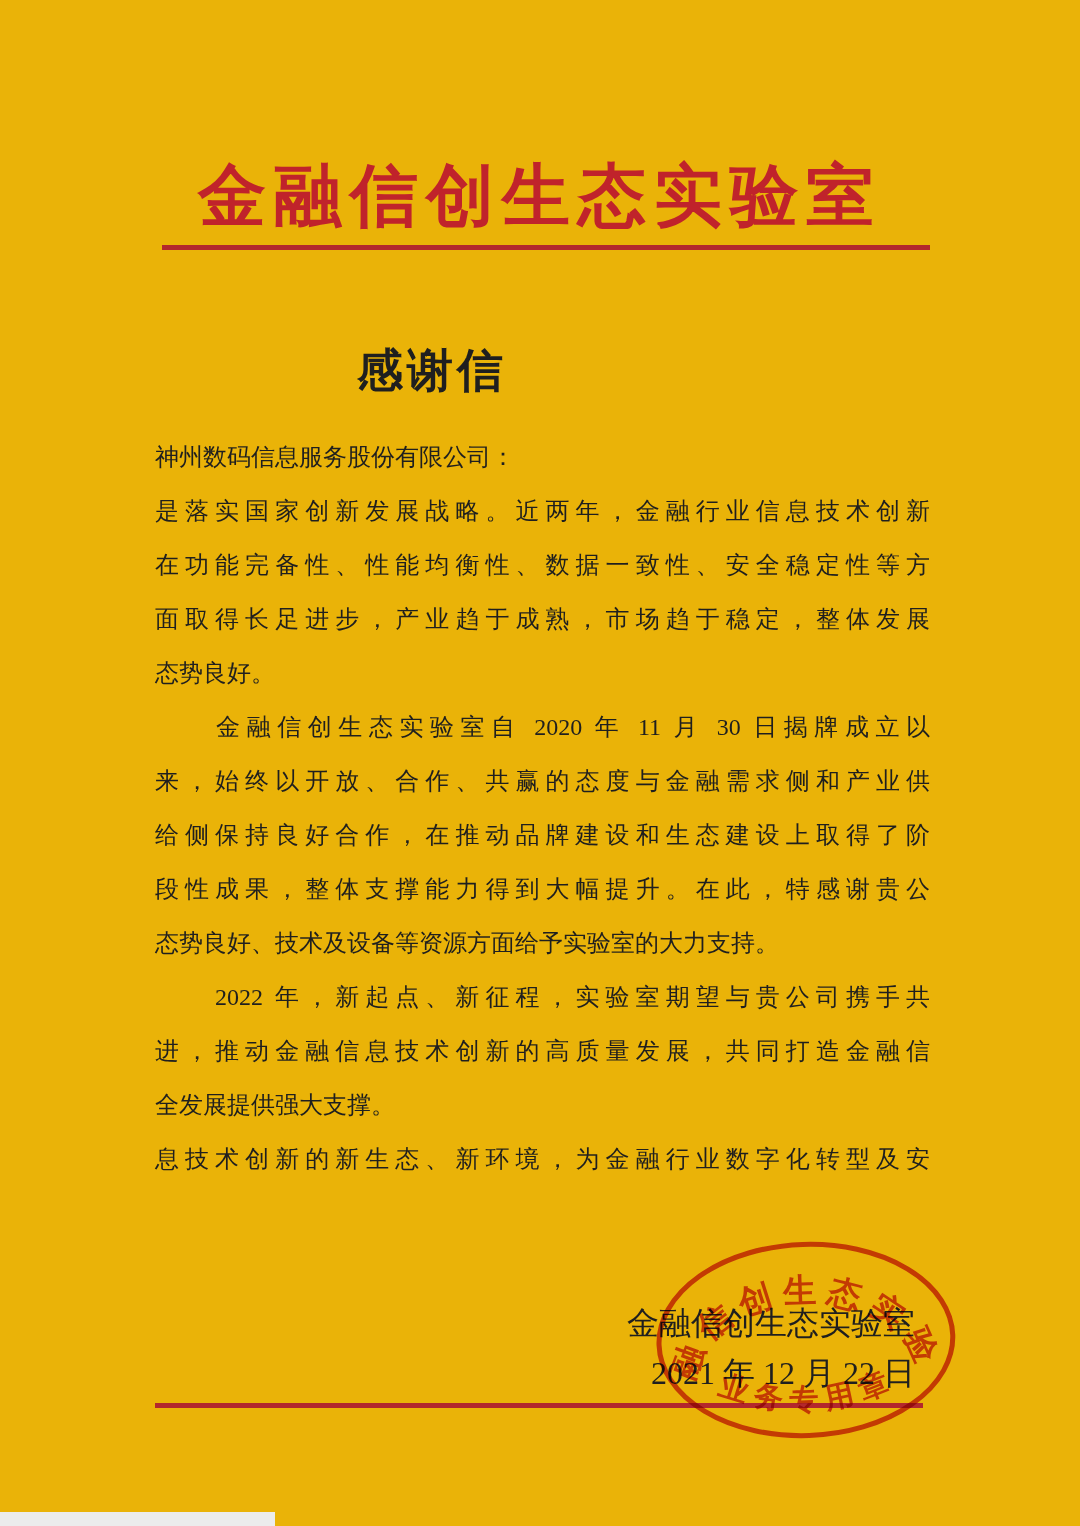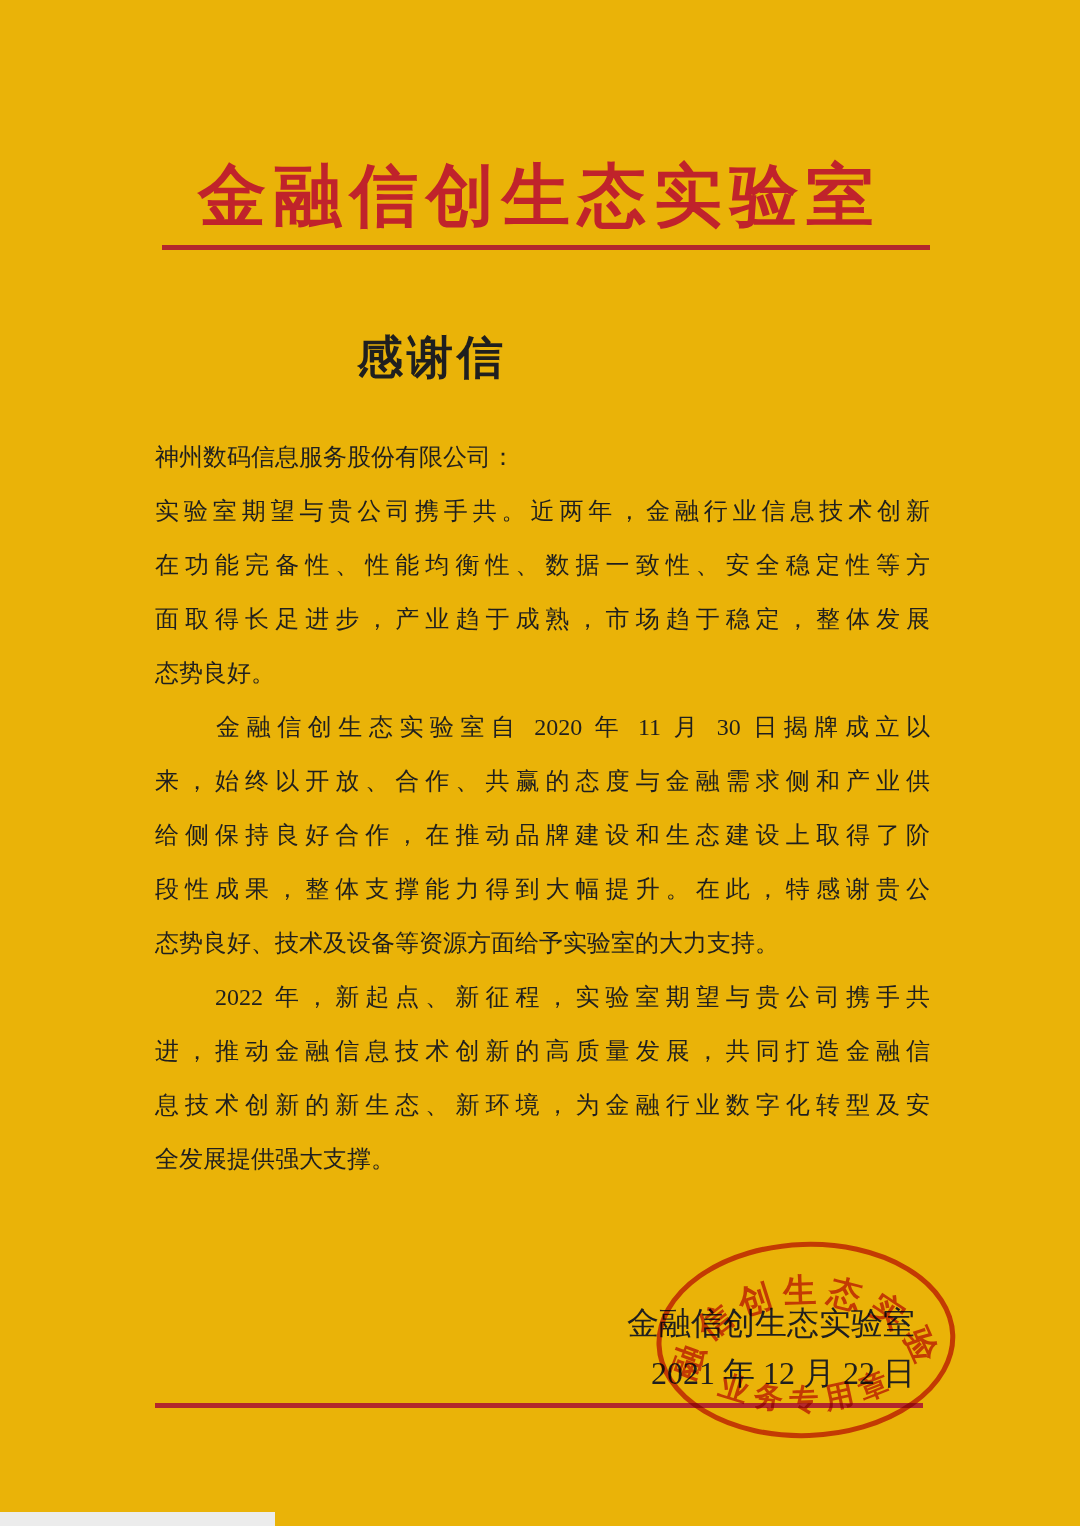--- a/index.html
+++ b/index.html
@@ -18,21 +18,21 @@
     line-height:92px;text-align:center;
     font-size:68px;font-weight:bold;letter-spacing:8px;
     color:#c0232b;white-space:nowrap;
   }
   .head-rule{
     position:absolute;left:162px;top:245px;width:768px;height:5px;
     background:#b3272d;
   }
   
   .title{
-    position:absolute;left:0;top:325px;width:864px;height:66px;
+    position:absolute;left:0;top:338px;width:864px;height:66px;
     line-height:66px;text-align:center;margin:0;
     font-size:46px;font-weight:bold;letter-spacing:4px;
   }
   
   .body{
     position:absolute;left:155px;top:430px;width:775px;
   }
   .line{
     height:54px;line-height:54px;font-size:24px;
     text-align:justify;white-space:normal;
@@ -72,33 +72,33 @@
 <div class="page">
 
   <div class="org">金融信创生态实验室</div>
   <div class="head-rule"></div>
 
   <h1 class="title">感谢信</h1>
 
   <div class="body">
     <div class="line">神州数码信息服务股份有限公司：</div>
     <div id="paragraphs">
-        <div class="line fill">实验室期望与贵公司携手共。近两年，金融行业信息技术创新</div>
+        <div class="line fill">是落实国家创新发展战略。近两年，金融行业信息技术创新</div>
         <div class="line fill">在功能完备性、性能均衡性、数据一致性、安全稳定性等方</div>
         <div class="line fill">面取得长足进步，产业趋于成熟，市场趋于稳定，整体发展</div>
         <div class="line">态势良好。</div>
         <div class="line fill">　　金融信创生态实验室自 2020 年 11 月 30 日揭牌成立以</div>
         <div class="line fill">来，始终以开放、合作、共赢的态度与金融需求侧和产业供</div>
         <div class="line fill">给侧保持良好合作，在推动品牌建设和生态建设上取得了阶</div>
         <div class="line fill">段性成果，整体支撑能力得到大幅提升。在此，特感谢贵公</div>
         <div class="line">态势良好、技术及设备等资源方面给予实验室的大力支持。</div>
         <div class="line fill">　　2022 年，新起点、新征程，实验室期望与贵公司携手共</div>
         <div class="line fill">进，推动金融信息技术创新的高质量发展，共同打造金融信</div>
+        <div class="line">全发展提供强大支撑。</div>
         <div class="line fill">息技术创新的新生态、新环境，为金融行业数字化转型及安</div>
-        <div class="line">全发展提供强大支撑。</div>
       </div>
   </div>
 
   <div class="sig">金融信创生态实验室</div>
   <div class="date">2021 年 12 月 22 日</div>
 
   <div class="foot-rule"></div>
 
   <svg class="stamp" viewBox="0 0 310 210" aria-hidden="true">
     <defs>

